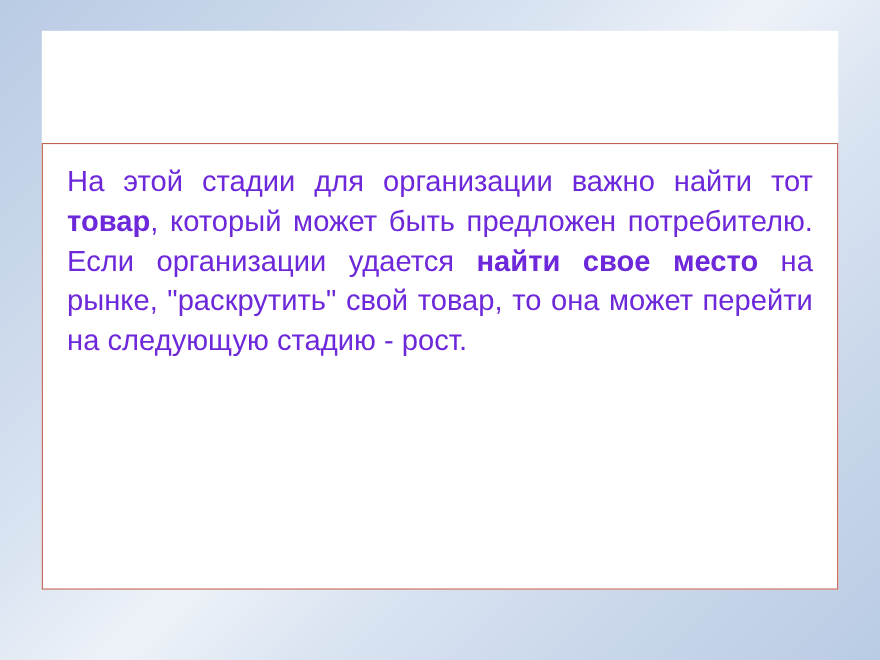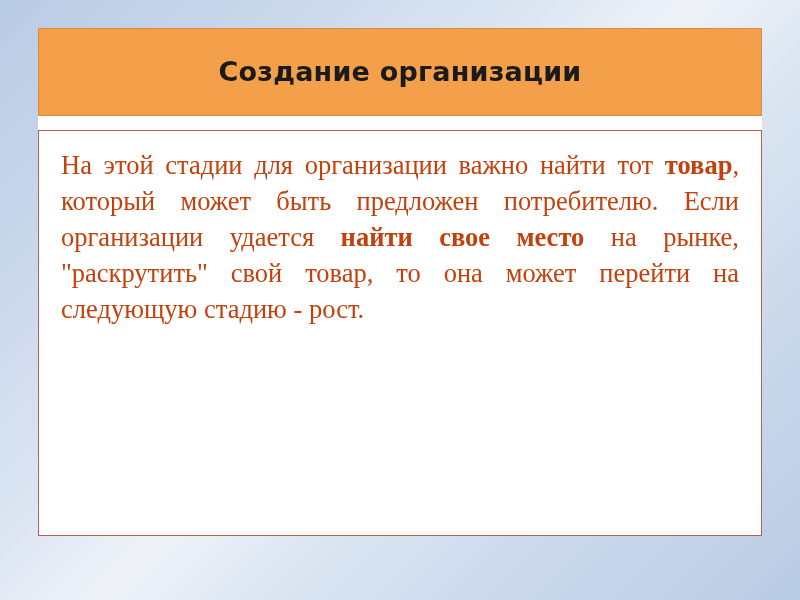--- a/index.html
+++ b/index.html
@@ -65,41 +65,38 @@
     height: 406px;
     box-sizing: border-box;
     background: #ffffff;
     border: 1px solid #c0604f;
     padding: 16px 22px 10px 22px;
   }
 
   .body-text {
     font-size: 26.5px;
     line-height: 1.36;
-    color: #c2410c;
+    color: #6d28d9;
     text-align: justify;
     text-justify: inter-word;
     hyphens: none;
-    font-family: Liberation Serif, serif;
+    font-family: Liberation Sans, sans-serif;
   }
 
   .body-text b {
     font-weight: bold;
   }
 </style>
 </head>
 <body>
 
 <div class="slide">
 
   <div class="inner-white"></div>
 
-  <div class="title-box">
-    <div class="title-text">Создание организации</div>
-  </div>
 
   <div class="body-box">
     <div class="body-text">
       <span>На этой стадии для организации важно найти тот </span><b>товар</b><span>, который может быть предложен потребителю. Если организации удается </span><b>найти свое место</b><span> на рынке, "раскрутить" свой товар, то она может перейти на следующую стадию - рост.</span>
     </div>
   </div>
 
 </div>
 
 </body></html>

